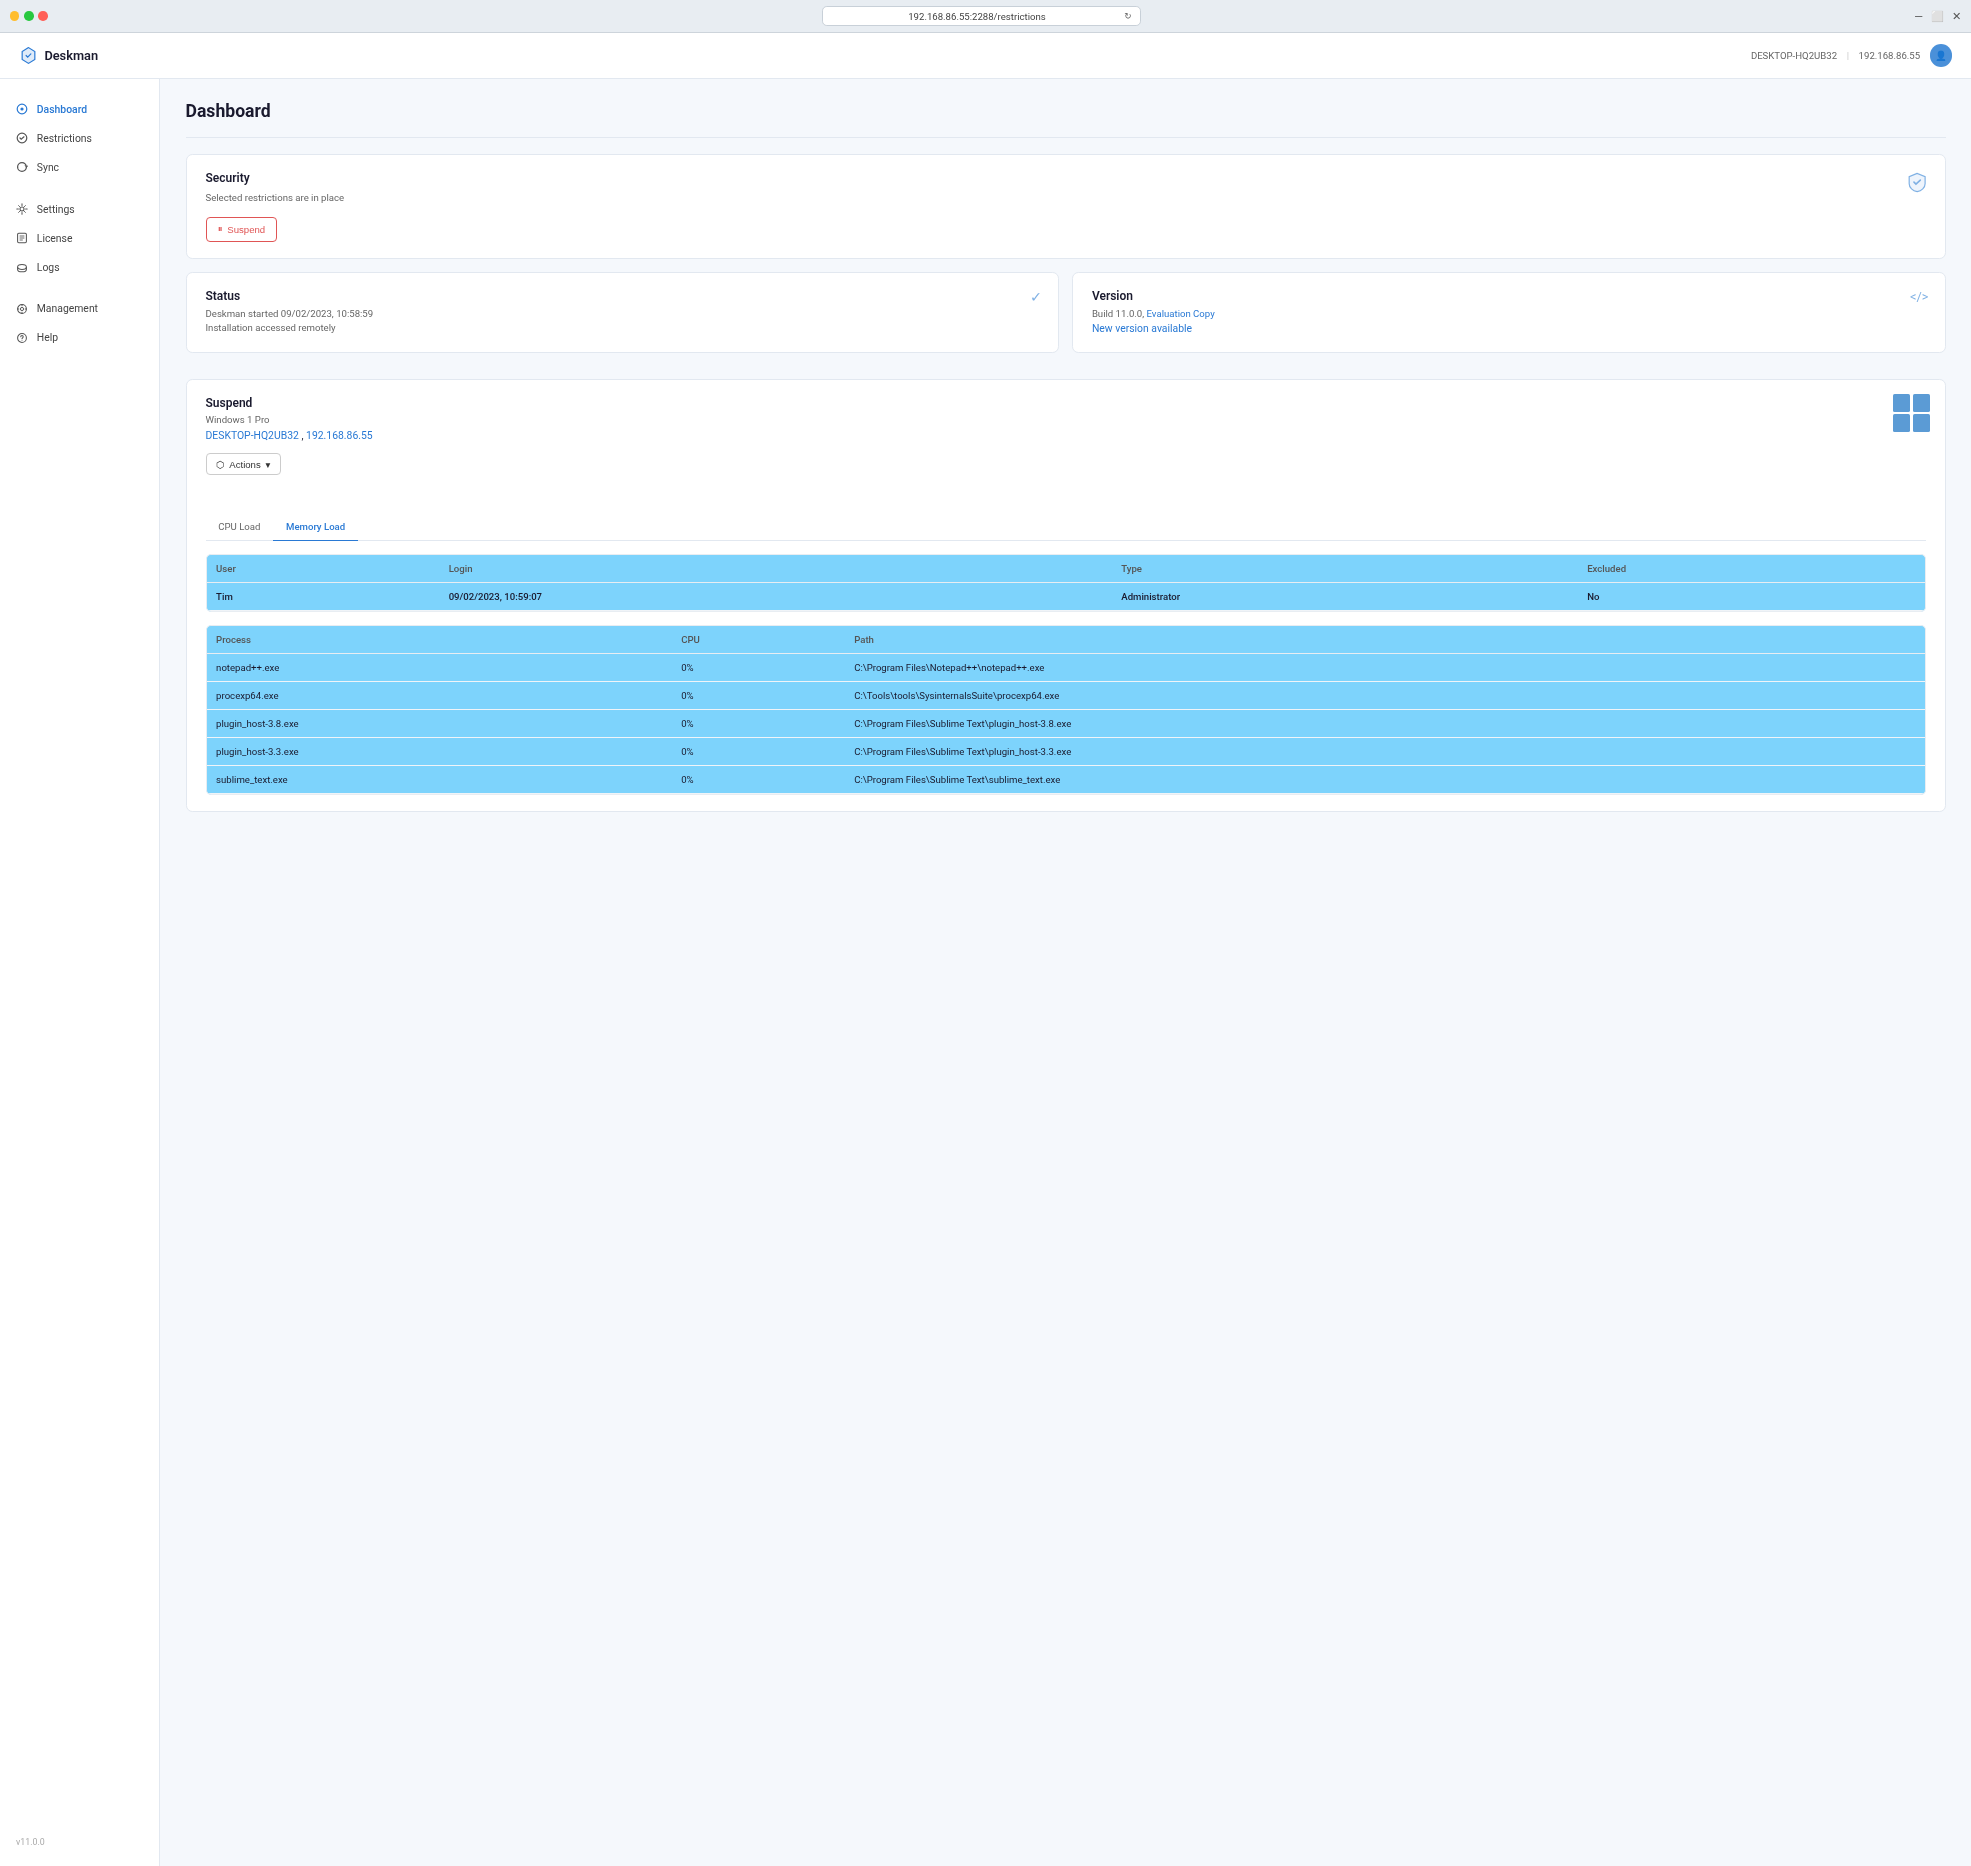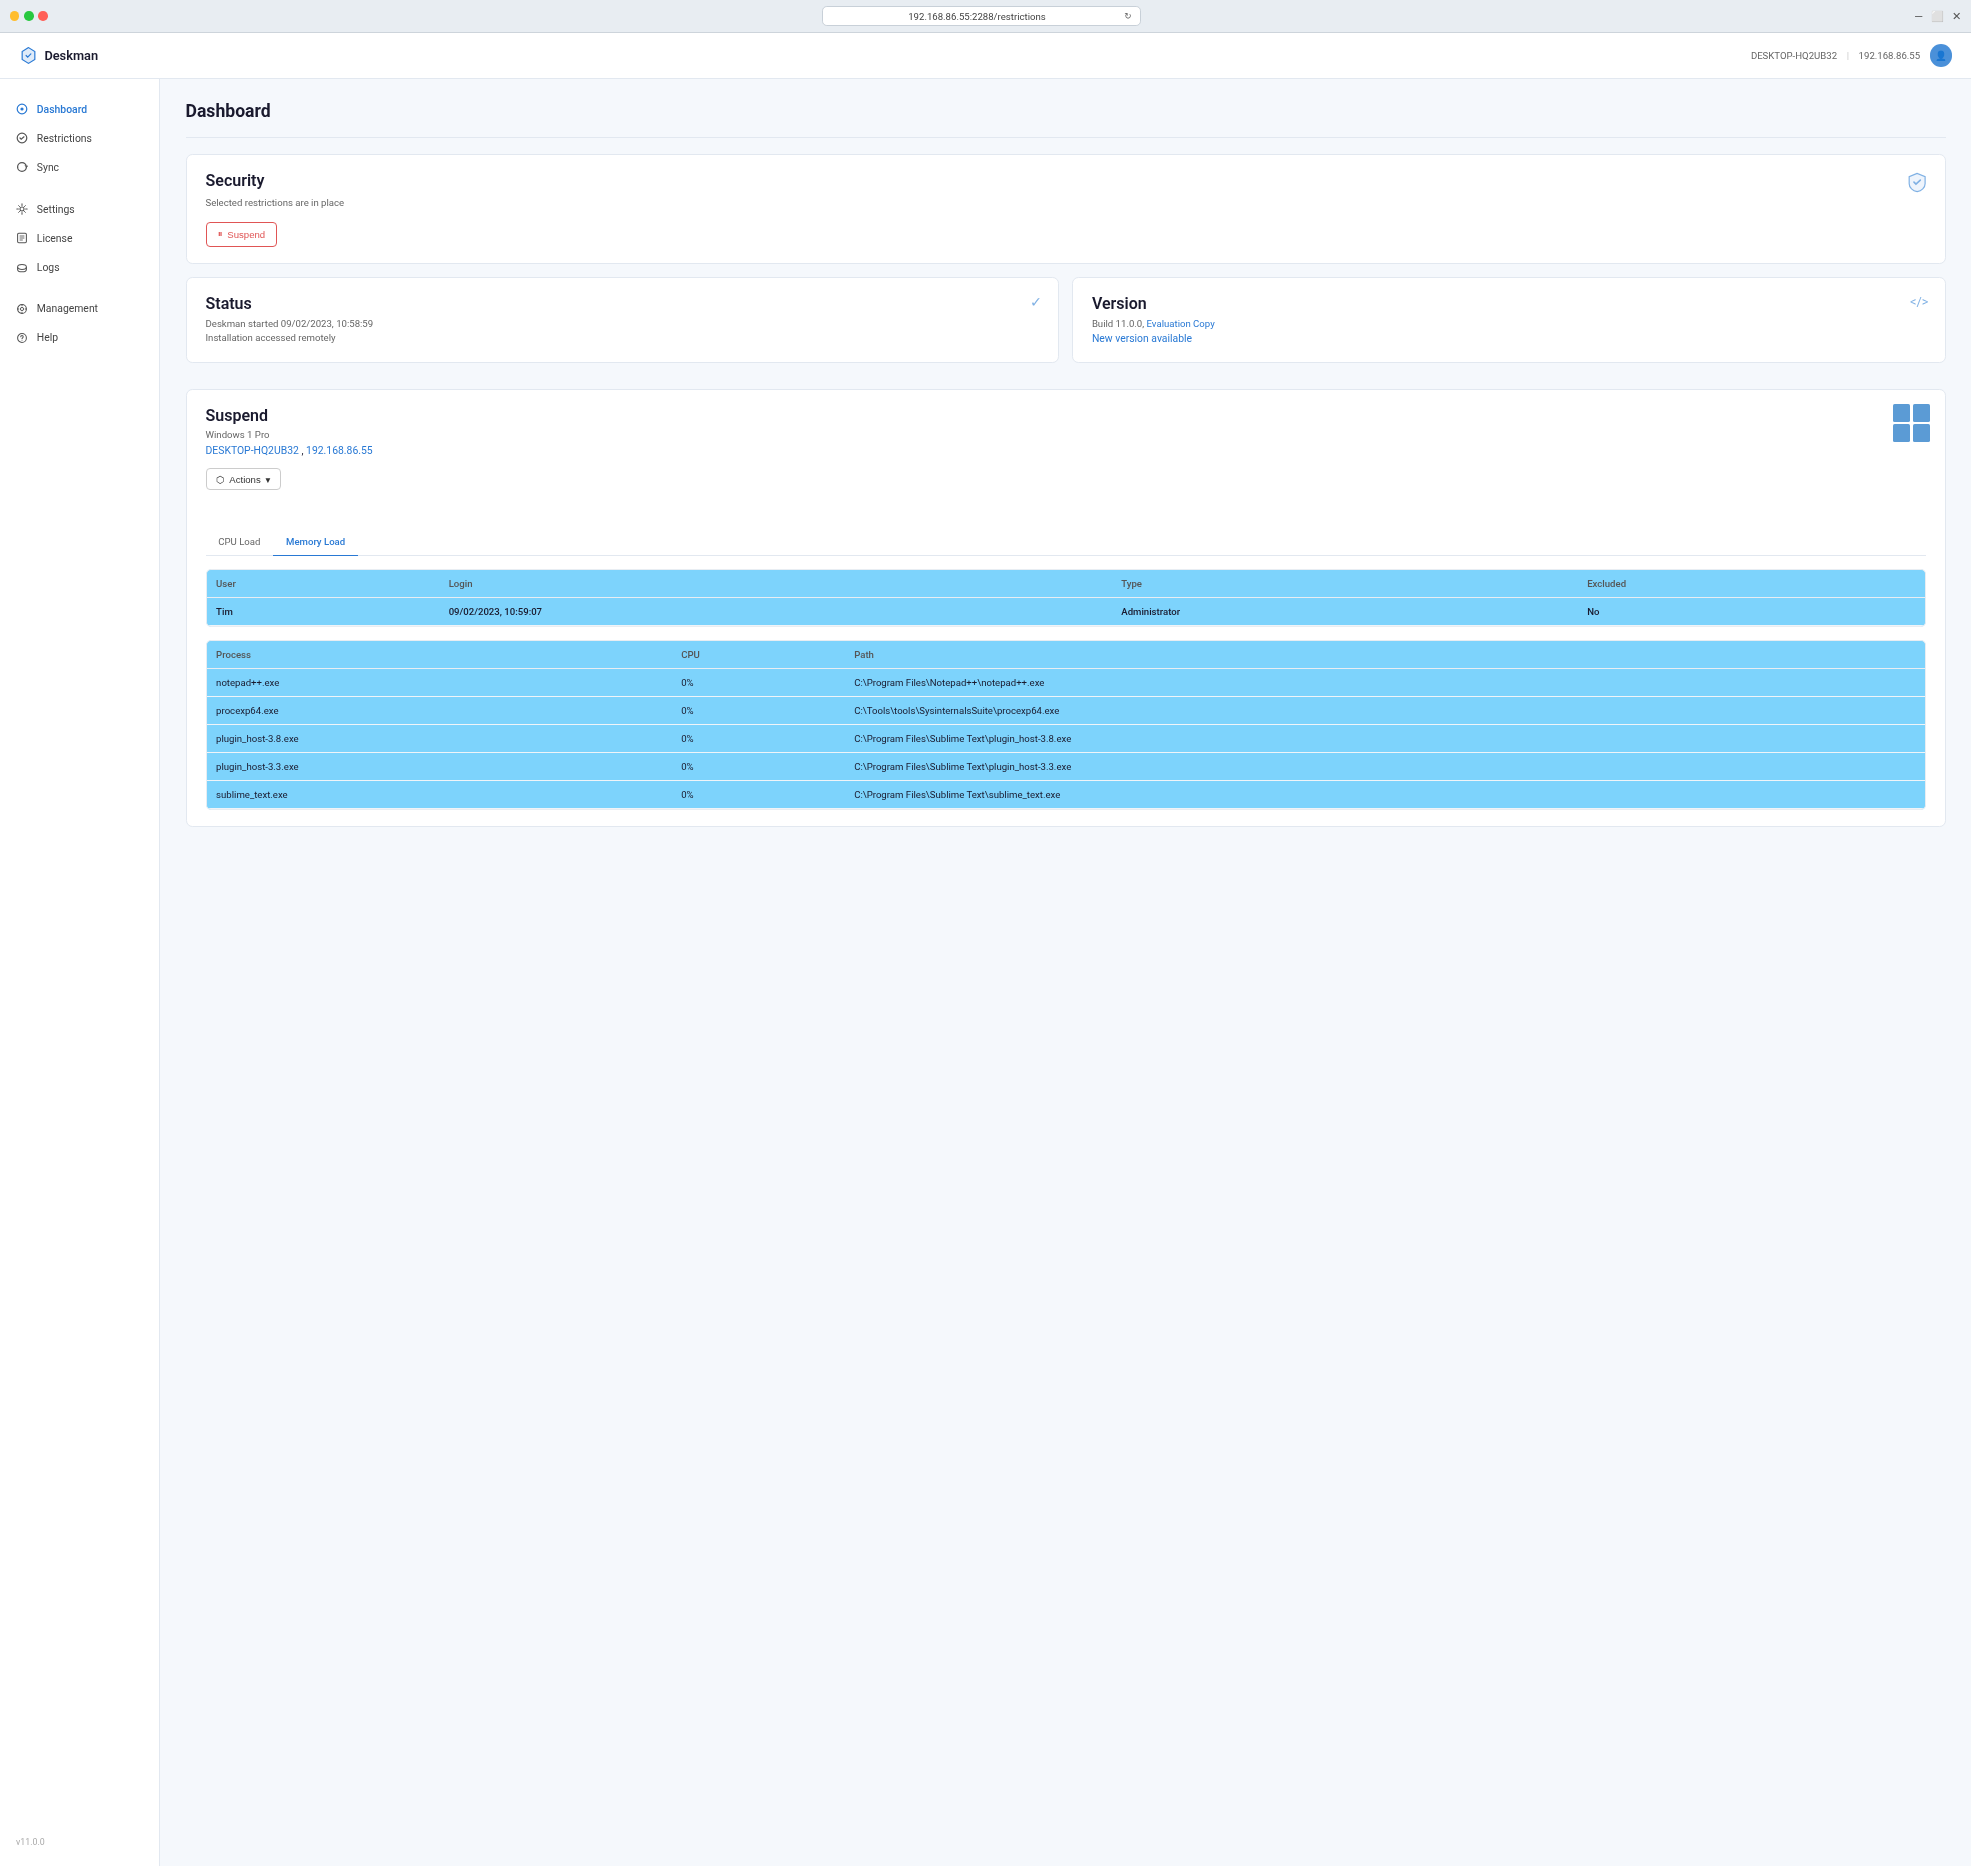--- a/index.html
+++ b/index.html
@@ -176,21 +176,21 @@
     .card {
       background: white;
       border: 0.8px solid #e2e8f0;
       border-radius: 6.4px;
       padding: 16px 19px;
       margin-bottom: 12.8px;
       position: relative;
     }
 
     .card-title {
-      font-size: 16px;
+      font-size: 12px;
       font-weight: 600;
       color: #1a1a2e;
       margin-bottom: 4.8px;
     }
 
     .card-subtitle {
       font-size: 9.6px;
       color: #666;
       margin-bottom: 3.2px;
     }

